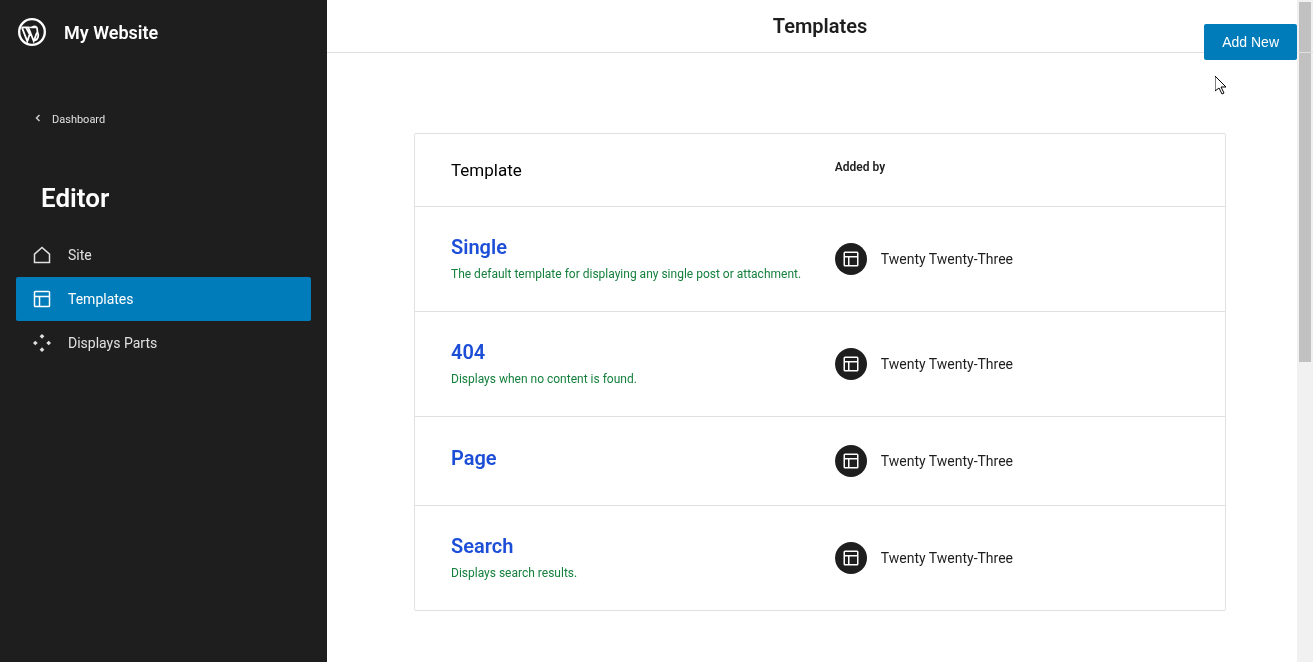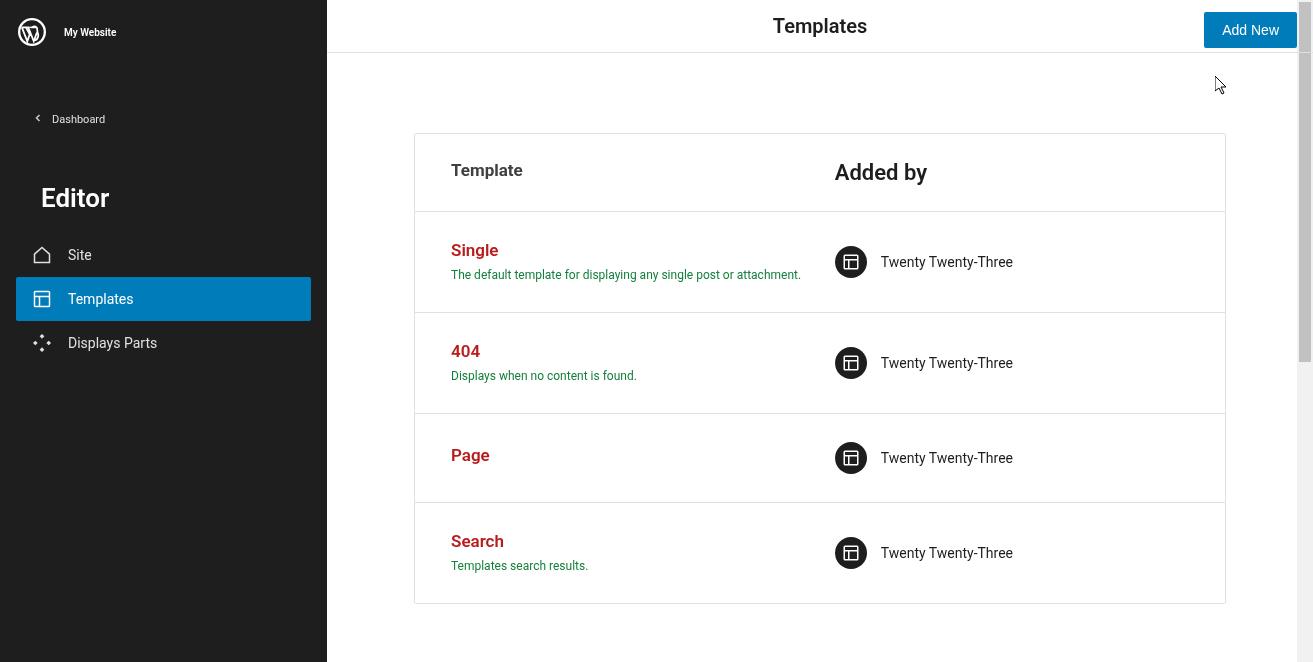--- a/index.html
+++ b/index.html
@@ -30,21 +30,21 @@
       gap: 16px;
     }
     .wp-logo {
       width: 32px;
       height: 32px;
       display: flex;
       align-items: center;
       justify-content: center;
     }
     .site-title {
-      font-size: 10px;
+      font-size: 18px;
       font-weight: 600;
     }
     .dashboard-link {
       display: flex;
       align-items: center;
       padding: 12px 32px;
       gap: 8px;
       font-size: 11px;
       color: #e0e0e0;
       cursor: pointer;
@@ -101,21 +101,21 @@
       height: 61px;
     }
     .page-title {
       font-size: 20px;
       font-weight: 600;
       color: #1e1e1e;
     }
     .add-new-btn {
       position: absolute;
       right: 16px;
-      top: 12px;
+      top: 24px;
       background: #007cba;
       color: #fff;
       border: none;
       padding: 10px 18px;
       font-size: 14px;
       font-weight: 400;
       cursor: pointer;
       border-radius: 2px;
     }
     .content-wrap {
@@ -130,45 +130,45 @@
       margin: 0 auto;
     }
     .table-header {
       display: flex;
       padding: 26px 36px;
       border-bottom: 1px solid #e0e0e0;
     }
     .th-template {
       flex: 0 0 52%;
       font-size: 17px;
-      font-weight: 700;
-      color: #404040;
+      font-weight: 400;
+      color: #000000;
     }
     .th-addedby {
       flex: 1;
-      font-size: 22px;
+      font-size: 12px;
       font-weight: 600;
       color: #1e1e1e;
     }
     .table-row {
       display: flex;
       align-items: center;
       padding: 28px 36px;
       border-bottom: 1px solid #e0e0e0;
     }
     .table-row:last-child {
       border-bottom: none;
     }
     .td-template {
       flex: 0 0 52%;
       padding-right: 30px;
     }
     .template-name {
-      color: #b91c1c;
-      font-size: 17px;
+      color: #1d4ed8;
+      font-size: 20px;
       font-weight: 600;
       cursor: pointer;
       display: inline-block;
       margin-bottom: 6px;
     }
     .template-desc {
       font-size: 12px;
       color: #15803d;
       line-height: 1.5;
     }
@@ -337,21 +337,21 @@
               <line x1="9" y1="9" x2="9" y2="21"></line>
             </svg>
           </div>
           <span class="theme-name">Twenty Twenty-Three</span>
         </div>
       </div>
 
       <div class="table-row">
         <div class="td-template">
           <a class="template-name">Search</a>
-          <div class="template-desc">Templates search results.</div>
+          <div class="template-desc">Displays search results.</div>
         </div>
         <div class="td-addedby">
           <div class="theme-icon">
             <svg width="18" height="18" viewBox="0 0 24 24" fill="none" stroke="#fff" stroke-width="2">
               <rect x="3" y="3" width="18" height="18" rx="1"></rect>
               <line x1="3" y1="9" x2="21" y2="9"></line>
               <line x1="9" y1="9" x2="9" y2="21"></line>
             </svg>
           </div>
           <span class="theme-name">Twenty Twenty-Three</span>

